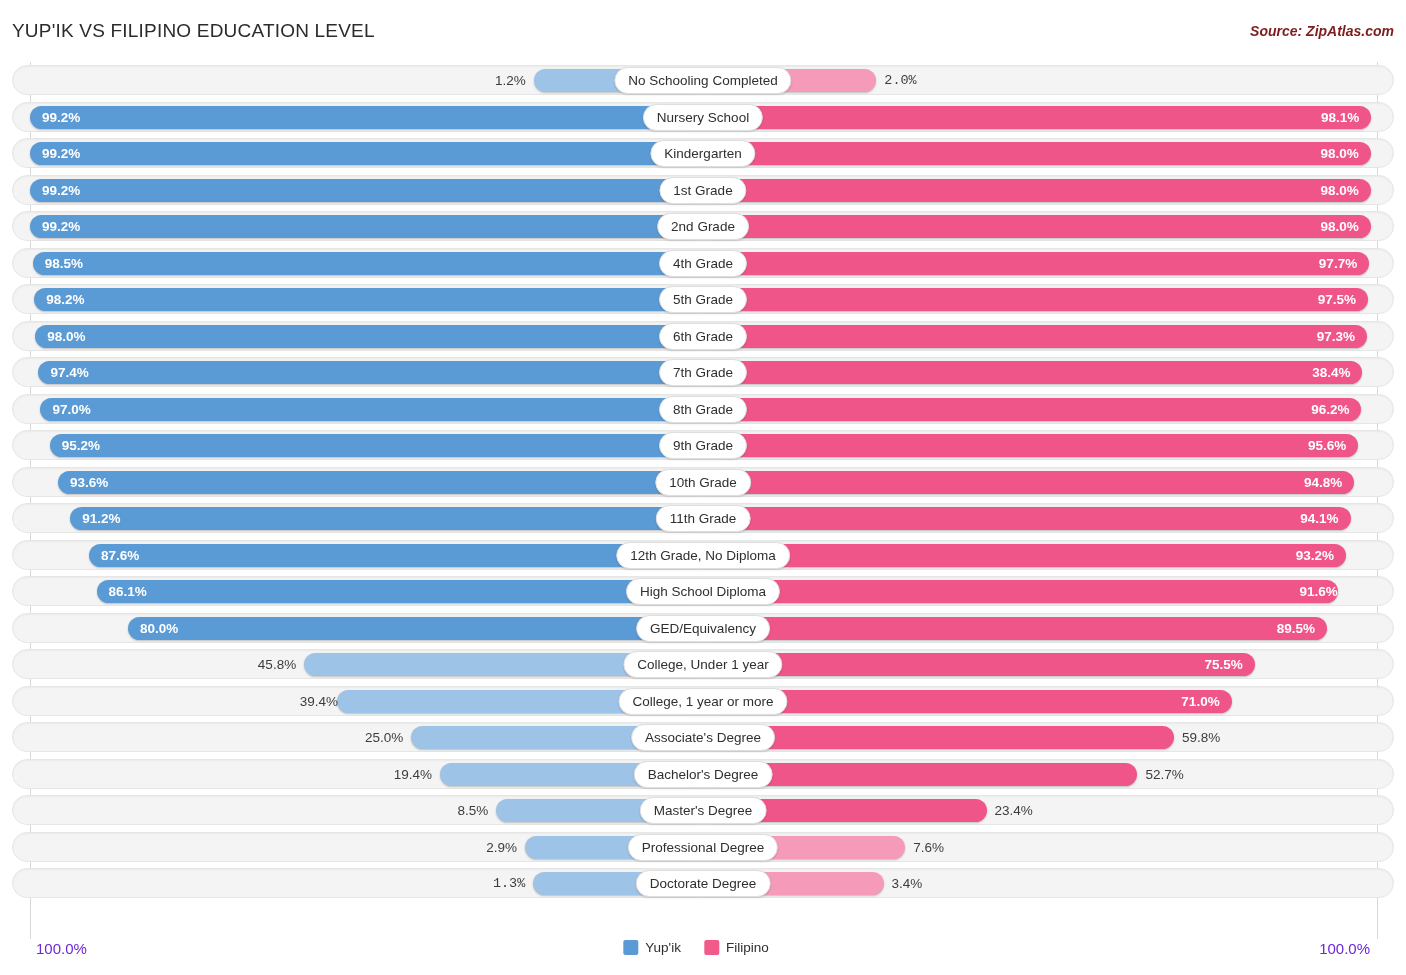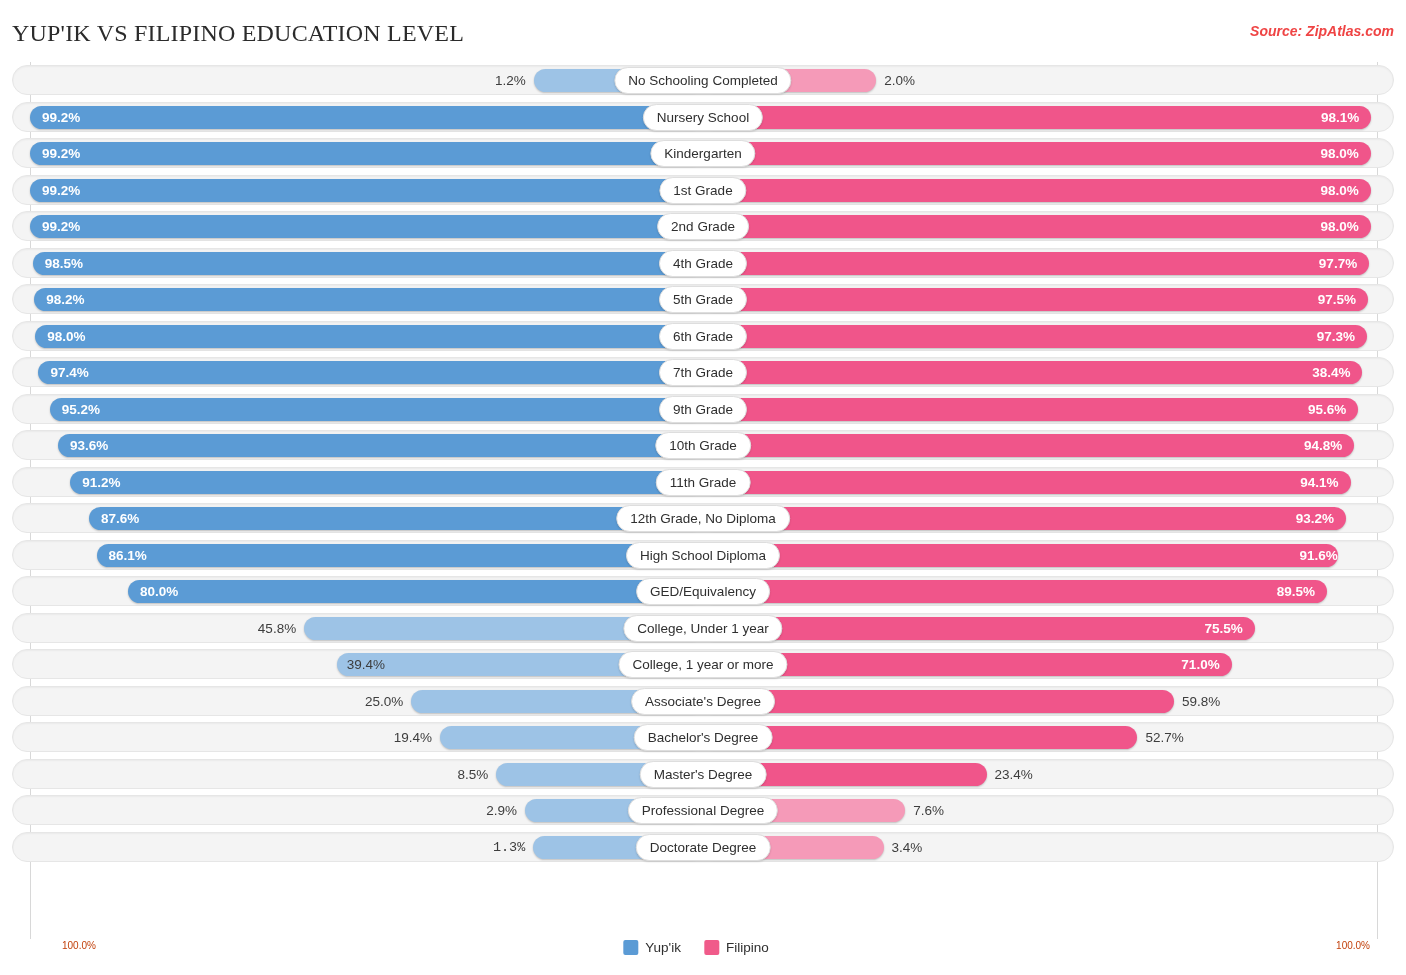--- a/index.html
+++ b/index.html
@@ -20,33 +20,32 @@
 
   
   .header {
     position: absolute;
     top: 20px; left: 0; right: 0;
     height: 32px;
   }
   .title {
     position: absolute;
     left: 12px; top: 0;
-    font-size: 24px;
+    font-size: 19px;
     color: #2b2b2b;
     letter-spacing: .2px;
     white-space: nowrap;
-    font-family: Liberation Serif, serif;
   }
   .source {
     position: absolute;
     right: 12px; top: 3px;
     font-size: 14px;
     font-style: italic;
     font-weight: bold;
-    color: #ef4444;
+    color: #7f1d1d;
     white-space: nowrap;
   }
 
   
   .chart {
     position: absolute;
     left: 0; top: 62px;
     width: 1406px;
     height: 875px;
   }
@@ -118,23 +117,22 @@
   
   .footer {
     position: absolute;
     left: 0; right: 0;
     top: 938px;
     height: 30px;
   }
   .axis-min, .axis-max {
     position: absolute;
     top: 2px;
-    font-size: 10px;
-    color: #c2410c;
-    margin-left: 26px;
+    font-size: 15px;
+    color: #6d28d9;
   }
   .axis-min { left: 36px; }
   .axis-max { right: 36px; }
 
   .legend {
     position: absolute;
     left: 50%;
     top: 2px;
     transform: translateX(-50%);
     display: flex;
@@ -169,21 +167,21 @@
   </div>
 
   <div class="chart" id="chart-body">
     <div class="gridline left"></div>
     <div class="gridline right"></div>
   <div class="row">
         <div class="track"></div>
         <div class="bar left" style="width: 169.18px; background: rgb(157, 195, 230);"></div>
         <div class="barval outside" style="right: 880.18px;">1.2%</div>
         <div class="bar right" style="width: 173.3px; background: rgb(245, 154, 184);"></div>
-        <div class="barval outside" style="left: 884.3px;">2.0%</div>
+        <div class="barval outside" style="left: 884.3px; font-family: Liberation Mono, monospace;">2.0%</div>
         <div class="centerlabel">No Schooling Completed</div>
       </div>
       <div class="row">
         <div class="track"></div>
         <div class="bar left" style="width: 673px; background: rgb(91, 155, 213);"></div>
         <div class="barval inside" style="right: 1364px; transform: translateX(100%);">99.2%</div>
         <div class="bar right" style="width: 668.215px; background: rgb(240, 85, 138);"></div>
         <div class="barval inside" style="left: 1359.21px; transform: translateX(-100%);">98.1%</div>
         <div class="centerlabel">Nursery School</div>
       </div>
@@ -238,20 +236,28 @@
       <div class="row">
         <div class="track"></div>
         <div class="bar left" style="width: 664.61px; background: rgb(91, 155, 213);"></div>
         <div class="barval inside" style="right: 1355.61px; transform: translateX(100%);">97.4%</div>
         <div class="bar right" style="width: 659.46px; background: rgb(240, 85, 138);"></div>
         <div class="barval inside" style="left: 1350.46px; transform: translateX(-100%);">38.4%</div>
         <div class="centerlabel">7th Grade</div>
       </div>
       <div class="row">
         <div class="track"></div>
+        <div class="bar left" style="width: 662.55px; background: rgb(91, 155, 213);"></div>
+        <div class="barval inside" style="right: 1353.55px; transform: translateX(100%);">97.0%</div>
+        <div class="bar right" style="width: 658.43px; background: rgb(240, 85, 138);"></div>
+        <div class="barval inside" style="left: 1349.43px; transform: translateX(-100%);">96.2%</div>
+        <div class="centerlabel">8th Grade</div>
+      </div>
+      <div class="row">
+        <div class="track"></div>
         <div class="bar left" style="width: 653.28px; background: rgb(91, 155, 213);"></div>
         <div class="barval inside" style="right: 1344.28px; transform: translateX(100%);">95.2%</div>
         <div class="bar right" style="width: 655.34px; background: rgb(240, 85, 138);"></div>
         <div class="barval inside" style="left: 1346.34px; transform: translateX(-100%);">95.6%</div>
         <div class="centerlabel">9th Grade</div>
       </div>
       <div class="row">
         <div class="track"></div>
         <div class="bar left" style="width: 645.04px; background: rgb(91, 155, 213);"></div>
         <div class="barval inside" style="right: 1336.04px; transform: translateX(100%);">93.6%</div>
@@ -295,21 +301,21 @@
         <div class="track"></div>
         <div class="bar left" style="width: 398.87px; background: rgb(157, 195, 230);"></div>
         <div class="barval outside" style="right: 1109.87px;">45.8%</div>
         <div class="bar right" style="width: 551.825px; background: rgb(240, 85, 138);"></div>
         <div class="barval inside" style="left: 1242.83px; transform: translateX(-100%);">75.5%</div>
         <div class="centerlabel">College, Under 1 year</div>
       </div>
       <div class="row">
         <div class="track"></div>
         <div class="bar left" style="width: 365.91px; background: rgb(157, 195, 230);"></div>
-        <div class="barval outside" style="right: 1021px;">39.4%</div>
+        <div class="barval outside" style="right: 1068px;">39.4%</div>
         <div class="bar right" style="width: 528.65px; background: rgb(240, 85, 138);"></div>
         <div class="barval inside" style="left: 1219.65px; transform: translateX(-100%);">71.0%</div>
         <div class="centerlabel">College, 1 year or more</div>
       </div>
       <div class="row">
         <div class="track"></div>
         <div class="bar left" style="width: 291.75px; background: rgb(157, 195, 230);"></div>
         <div class="barval outside" style="right: 1002.75px;">25.0%</div>
         <div class="bar right" style="width: 470.97px; background: rgb(240, 85, 138);"></div>
         <div class="barval outside" style="left: 1181.97px;">59.8%</div>

